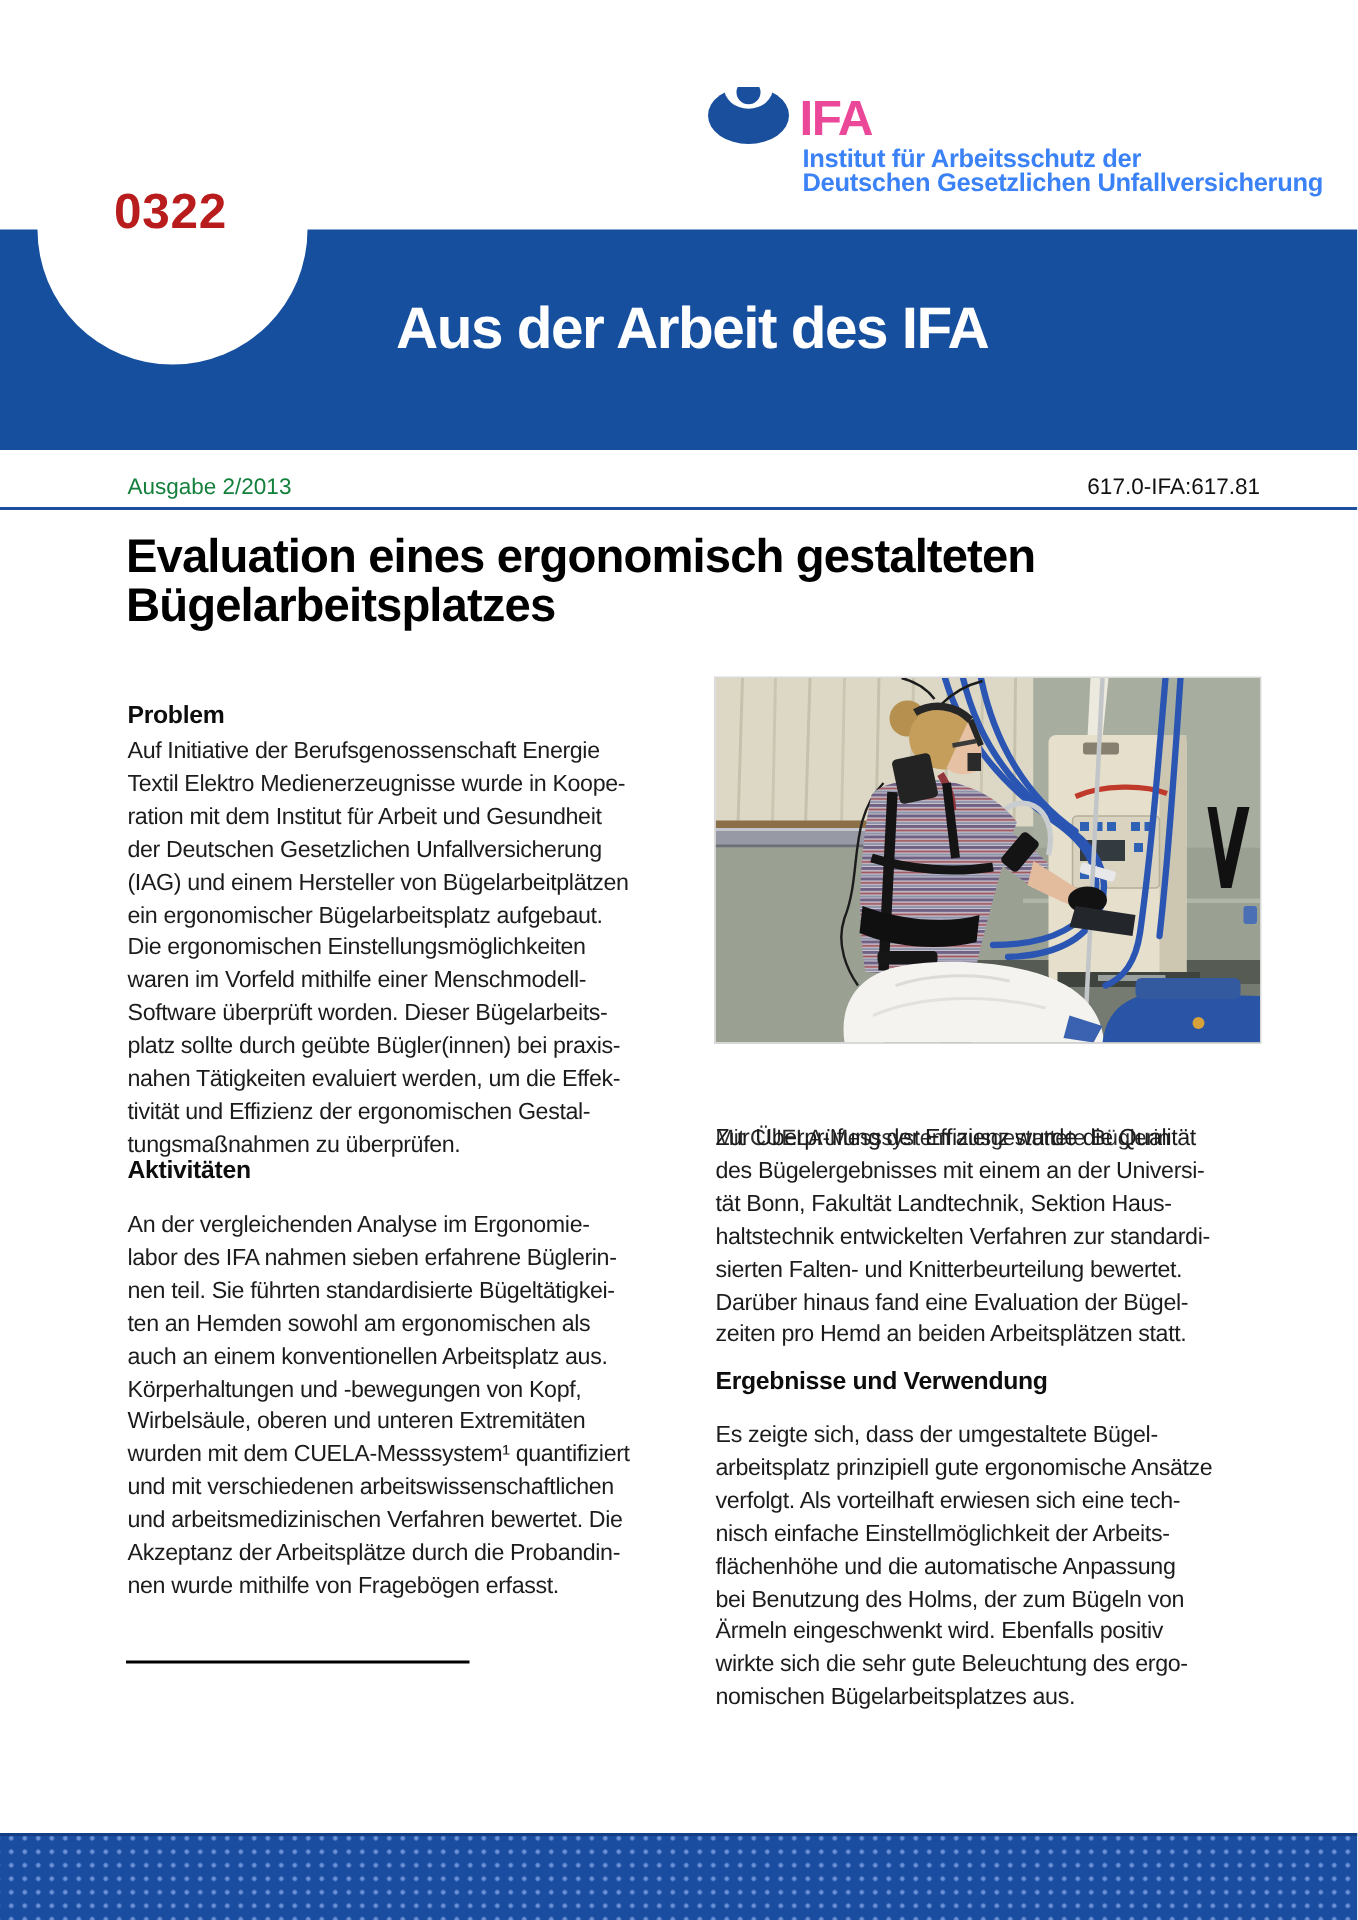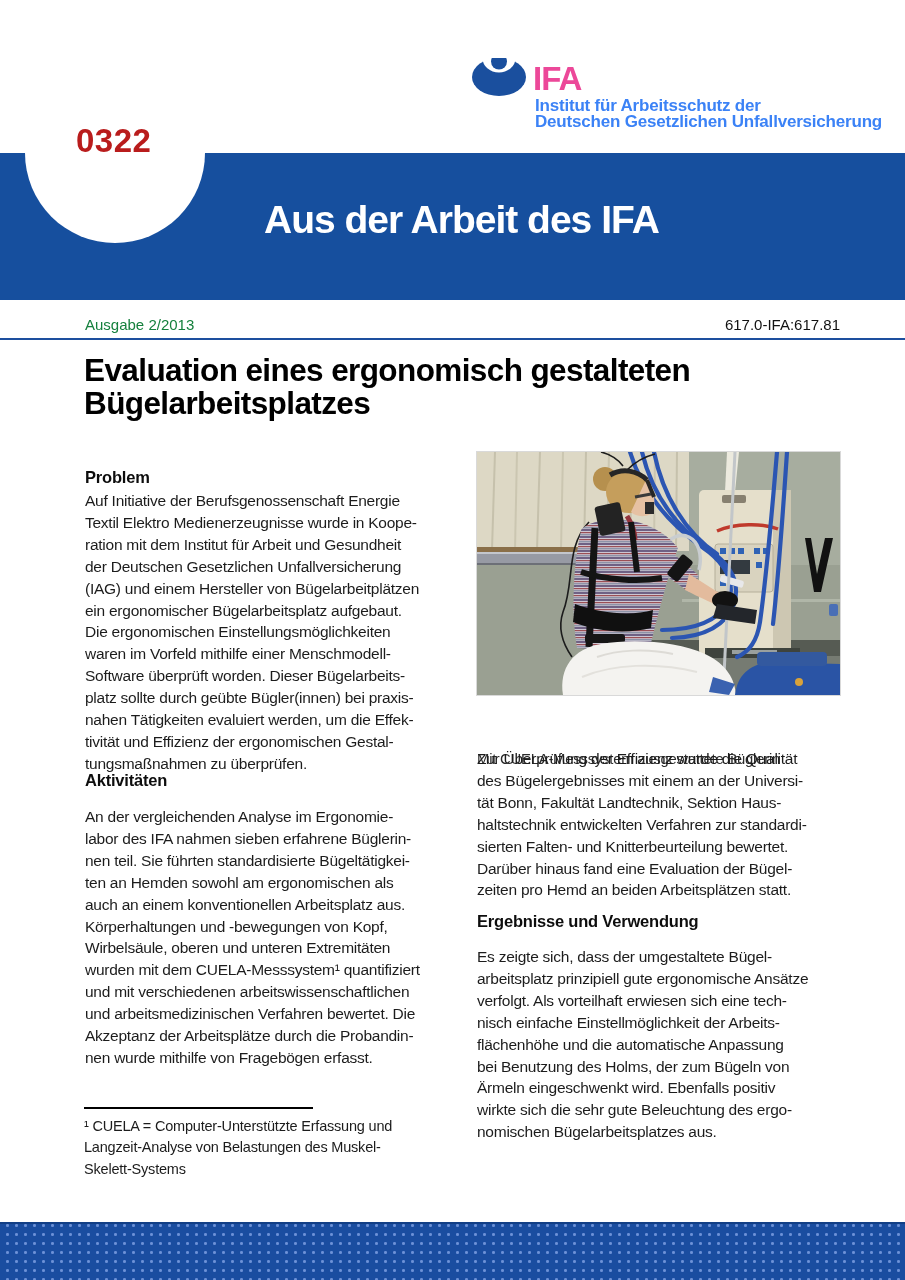--- a/index.html
+++ b/index.html
@@ -95,23 +95,20 @@
 auch an einem konventionellen Arbeitsplatz aus.
 Körperhaltungen und -bewegungen von Kopf,
 Wirbelsäule, oberen und unteren Extremitäten
 wurden mit dem CUELA-Messsystem¹ quantifiziert
 und mit verschiedenen arbeitswissenschaftlichen
 und arbeitsmedizinischen Verfahren bewertet. Die
 Akzeptanz der Arbeitsplätze durch die Probandin-
 nen wurde mithilfe von Fragebögen erfasst.</div>
 
   <div class="abs fn-rule"></div>
-  <div class="abs fn-text pre">¹ CUELA = Computer-Unterstützte Erfassung und
-Langzeit-Analyse von Belastungen des Muskel-
-Skelett-Systems</div>
 
   <div class="abs figure">
     <svg width="363" height="243" viewBox="0 0 363 243">
       <defs>
         <pattern id="stripes" width="6" height="7" patternUnits="userSpaceOnUse">
           <rect width="6" height="7" fill="#cdc6d2"></rect>
           <rect y="0" width="6" height="2" fill="#6f6184"></rect>
           <rect y="3" width="6" height="1.2" fill="#9b4f55"></rect>
           <rect y="5" width="6" height="1.4" fill="#8d93a8"></rect>
         </pattern>

